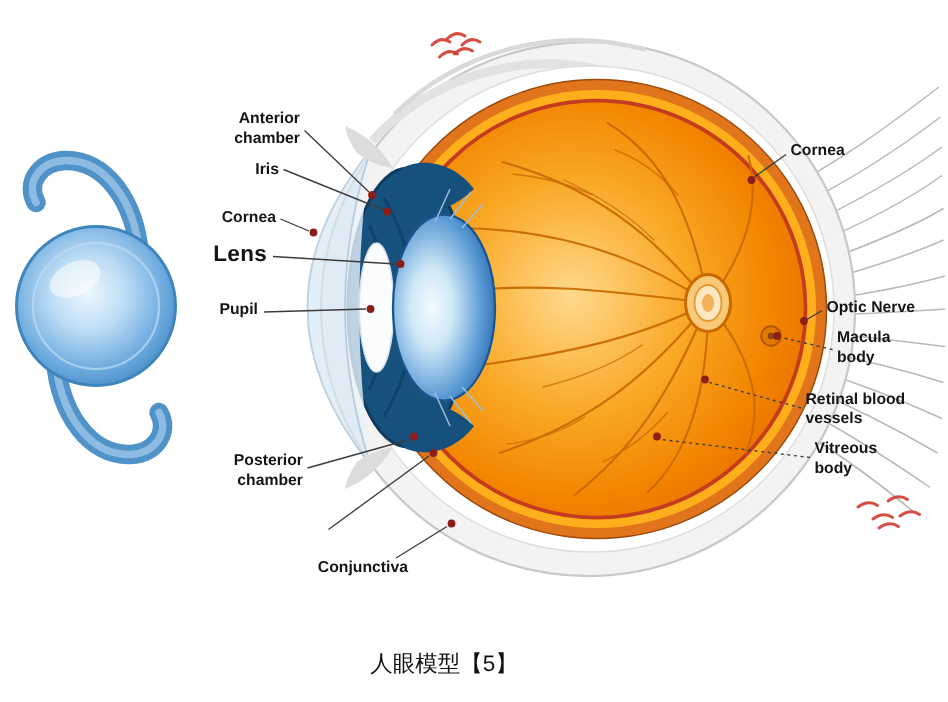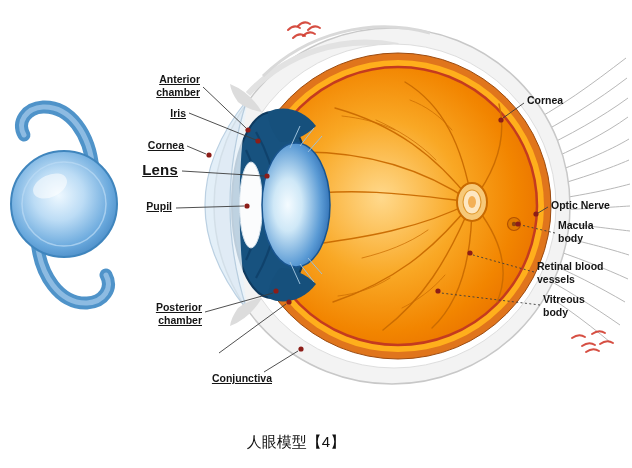--- a/index.html
+++ b/index.html
@@ -1,19 +1,19 @@
 <!DOCTYPE html>
 <html><head>
 <meta charset="utf-8">
 <style>
   html,body{margin:0;padding:0;background:#fff;font-family:"Liberation Sans",sans-serif;}
   .stage{position:relative;width:632px;height:468px;background:#fff;overflow:hidden;}
   .stage svg{position:absolute;left:0;top:0;}
   .label{position:absolute;font-size:10.5px;font-weight:bold;color:#151515;line-height:1.2;white-space:pre-line;}
-  .align-right{text-align:right;text-decoration:underline;}
+  .align-right{text-align:right;}
   .big{font-size:15px;letter-spacing:.2px;}
   .caption{position:absolute;left:116px;top:433px;width:360px;text-align:center;font-size:15px;color:#111;font-weight:normal;}
   
   .lp-anterior{right:432px;top:73px;}
   .lp-iris{right:446px;top:107px;}
   .lp-cornea{right:448px;top:139px;}
   .lp-lens{right:454px;top:161px;}
   .lp-pupil{right:460px;top:200px;}
   .lp-posterior{right:430px;top:301px;margin-left:24px;}
   .lp-ciliary{right:416px;top:346px;}
@@ -231,15 +231,15 @@
 <div class="label align-right lp-conjunctiva">Conjunctiva</div>
 <div class="label lp-retina">Cornea</div>
 <div class="label lp-optic-nerve">Optic Nerve</div>
 <div class="label lp-macula">Macula
 body</div>
 <div class="label lp-vessels">Retinal blood
 vessels</div>
 <div class="label lp-vitreous">Vitreous
 body</div>
 
-<div class="caption">人眼模型【4】</div>
+<div class="caption">人眼模型【5】</div>
 
 </div>
 
 </body></html>

